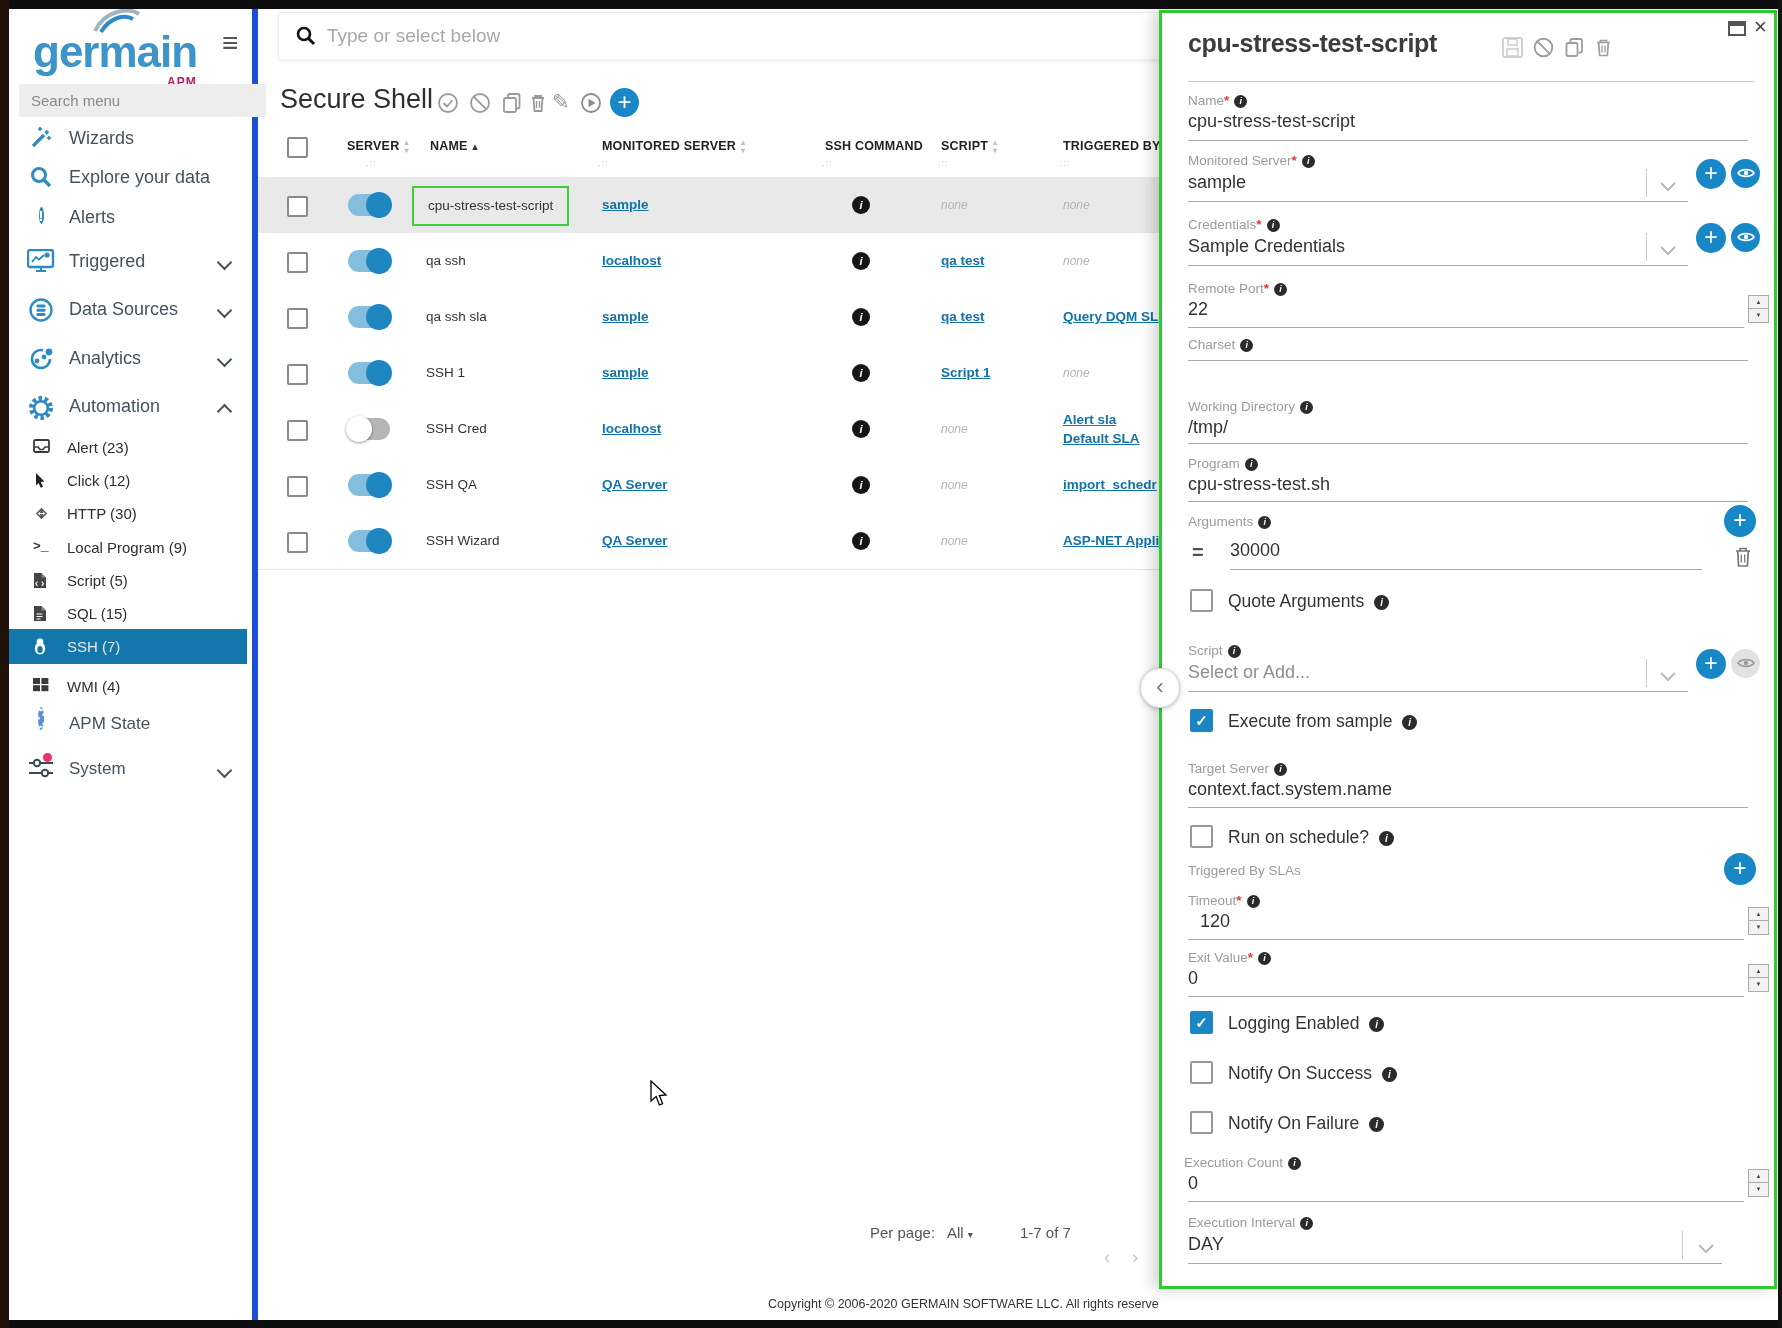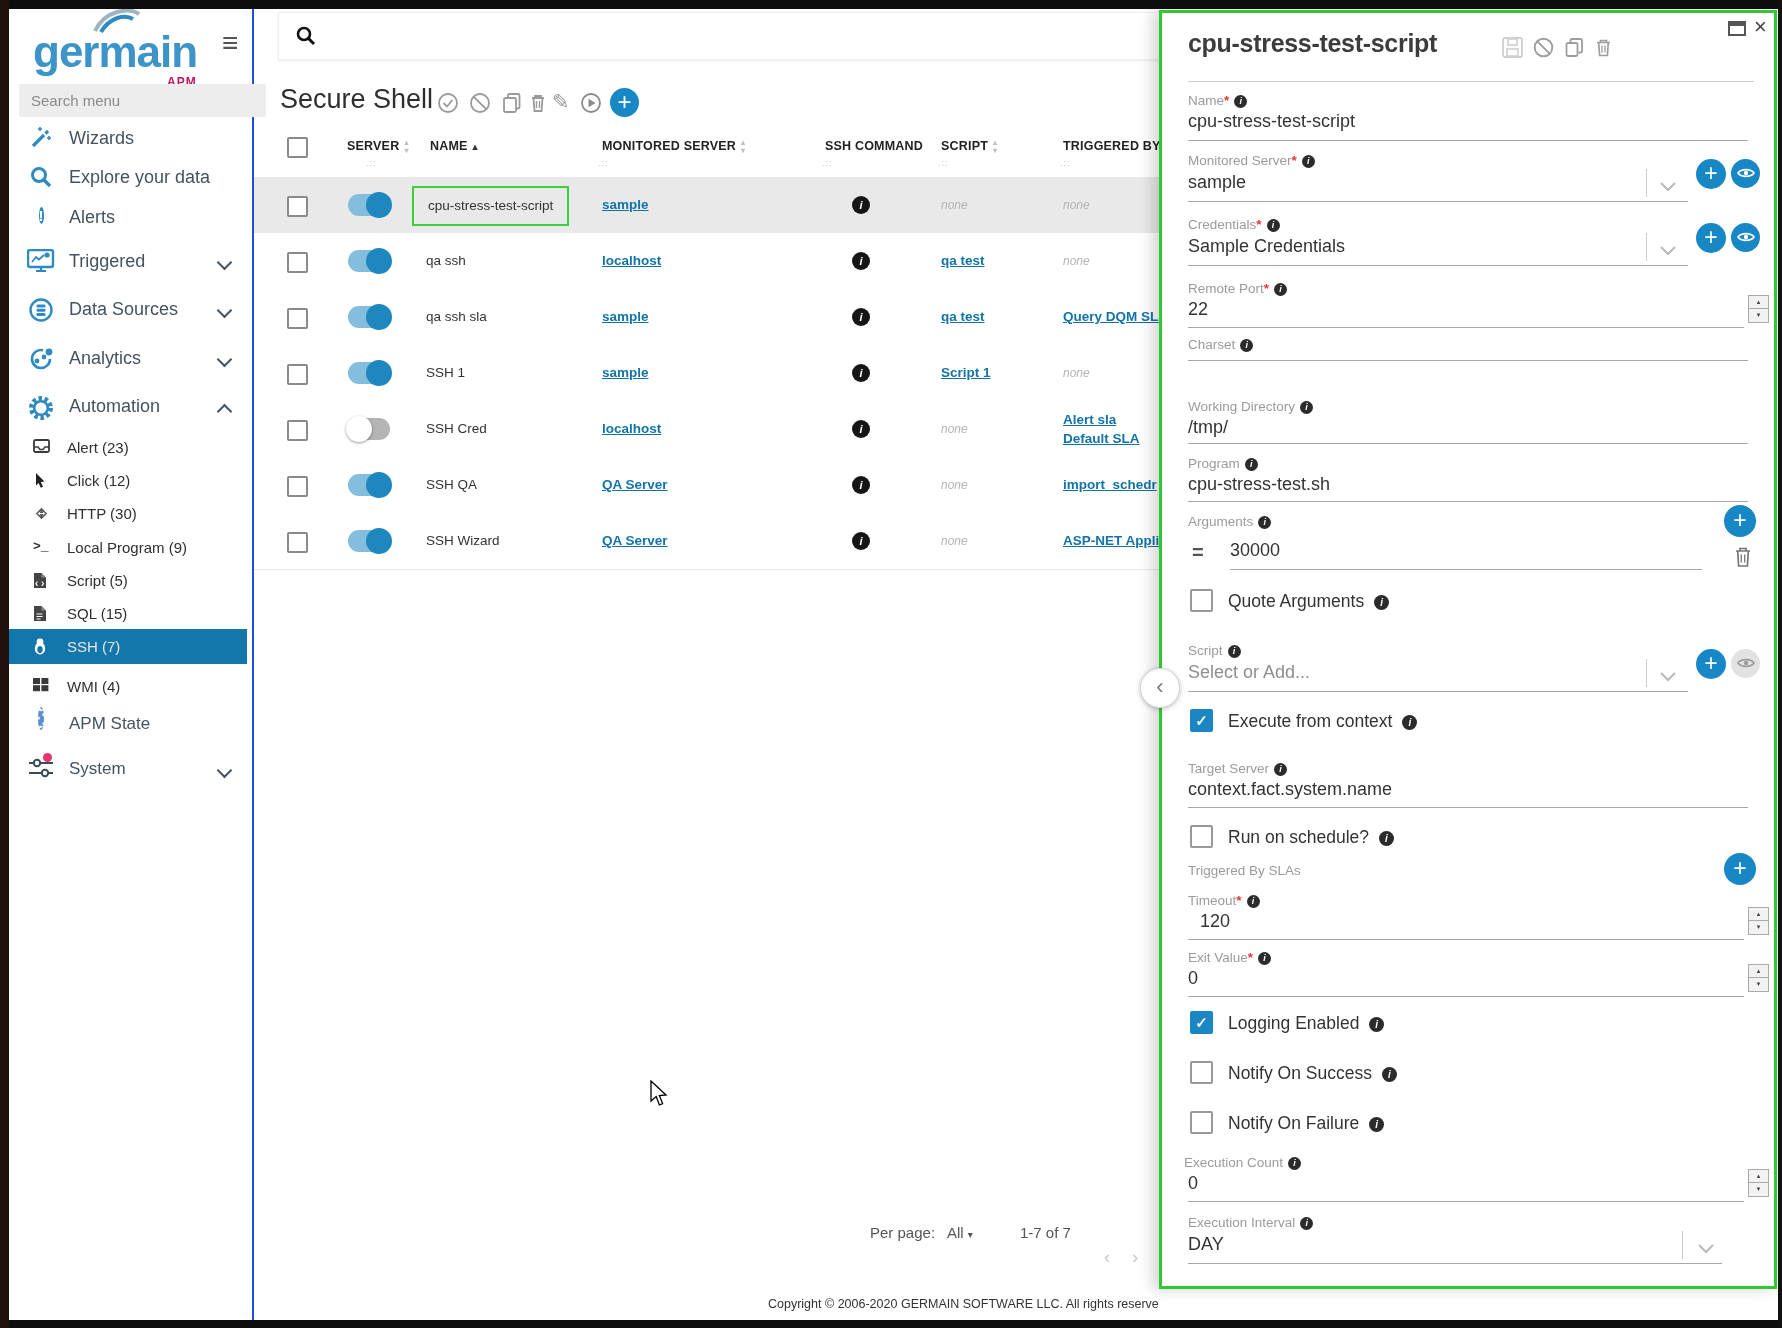--- a/index.html
+++ b/index.html
@@ -6,21 +6,21 @@
   .screen{position:relative;width:1782px;height:1328px;background:#fff;overflow:hidden;
           font-family:"Liberation Sans",sans-serif;-webkit-font-smoothing:antialiased;}
   .abs{position:absolute;}
   
   .strip-top{left:0;top:0;width:1782px;height:9px;background:#0d0d0d;z-index:90;}
   .strip-bottom{left:0;top:1320px;width:1782px;height:8px;background:#0d0d0d;z-index:90;}
   .strip-left{left:0;top:0;width:9px;height:1328px;background:#20100a;z-index:91;}
   .strip-right{left:1778px;top:0;width:4px;height:1328px;background:#111;z-index:91;}
 
   
-  .sidebar{left:9px;top:9px;width:243px;height:1311px;background:#fff;border-right:2px solid #1d4ed8;z-index:5;}
+  .sidebar{left:9px;top:9px;width:243px;height:1311px;background:#fff;border-right:6px solid #1d4ed8;z-index:5;}
   .logo-swoosh{left:80px;top:-4px;}
   .logo-text{left:24px;top:18px;font-size:44px;font-weight:700;color:#3d94c9;letter-spacing:-1px;}
   .logo-sub{left:158px;top:66px;font-size:12px;font-weight:700;color:#be185d;letter-spacing:1px;}
   .hamburger{left:213px;top:18px;font-size:28px;color:#555;cursor:pointer;}
   .side-search{left:10px;top:75px;width:223px;height:33px;background:#ededed;border:none;border-radius:2px;
                font-size:15px;color:#555;padding:0 12px;outline:none;font-family:"Liberation Sans",sans-serif;}
   .side-search::placeholder{color:#8a8a8a;}
   .nav-item{left:0;width:243px;height:38px;cursor:pointer;}
   .nav-ico{position:absolute;left:18px;top:6px;width:28px;height:26px;text-align:center;}
   .nav-label{position:absolute;left:60px;top:8px;font-size:18px;color:#44535f;}
@@ -276,20 +276,21 @@
       <span class="nav-label" style="font-size:17px">System</span>
       <span class="chev"></span>
     </div>
   </div>
 
   <div class="abs main-search">
     <svg class="mag" width="22" height="22">
         <circle cx="9" cy="9" r="6" fill="none" stroke="#111" stroke-width="2.6"></circle>
         <line x1="13.5" y1="13.5" x2="19" y2="19" stroke="#111" stroke-width="3"></line>
       </svg>
+    <input placeholder="Type or select below" style="">
   </div>
 
   <div class="abs page-title">Secure Shell</div>
 
   <div class="abs tbtn" style="left:437px">
     <svg width="22" height="22">
         <circle cx="11" cy="11" r="9" fill="none" stroke="#9a9a9a" stroke-width="1.8"></circle>
         <polyline points="6.5,11 10,14.5 15.5,8" fill="none" stroke="#9a9a9a" stroke-width="1.8"></polyline>
       </svg>
   </div>
@@ -542,21 +543,21 @@
     <div class="in ddchev" style="left:498px;top:655px"><svg width="16" height="10">
           <polyline points="1,1 8,8 15,1" fill="none" stroke="#b9b9b9" stroke-width="2"></polyline>
         </svg></div>
     <div class="in bluebtn" style="left:534px;top:636px">+</div>
     <div class="in eyebtn disabled" style="left:569px;top:636px"><svg width="18" height="12" viewBox="0 0 18 12">
           <path d="M1 6 C4 1.5 14 1.5 17 6 C14 10.5 4 10.5 1 6 Z" fill="none" stroke="currentColor" stroke-width="1.6"></path>
           <circle cx="9" cy="6" r="2.2" fill="currentColor"></circle>
         </svg></div>
 
     <div class="in pcheck checked" style="left:28px;top:696px"><span>✓</span></div>
-    <div class="in pchecklabel" style="left:66px;top:698px"><span>Execute from context</span> <span class="pinfo" style="width:15px;height:15px;line-height:15px;font-size:10px">i</span></div>
+    <div class="in pchecklabel" style="left:66px;top:698px"><span>Execute from sample</span> <span class="pinfo" style="width:15px;height:15px;line-height:15px;font-size:10px">i</span></div>
 
     <div class="in plabel" style="left:26px;top:748px"><span>Target Server</span><span class="pinfo">i</span></div>
     <div class="in pvalue" style="left:26px;top:766px">context.fact.system.name</div>
     <div class="in pline" style="left:26px;top:794px;width:560px"></div>
 
     <div class="in pcheck" style="left:28px;top:812px"></div>
     <div class="in pchecklabel" style="left:66px;top:814px"><span>Run on schedule?</span> <span class="pinfo" style="width:15px;height:15px;line-height:15px;font-size:10px">i</span></div>
 
     <div class="in plabel" style="left:26px;top:850px">Triggered By SLAs</div>
     <div class="in bluebtn" style="left:562px;top:840px;width:32px;height:32px;line-height:30px">+</div>

